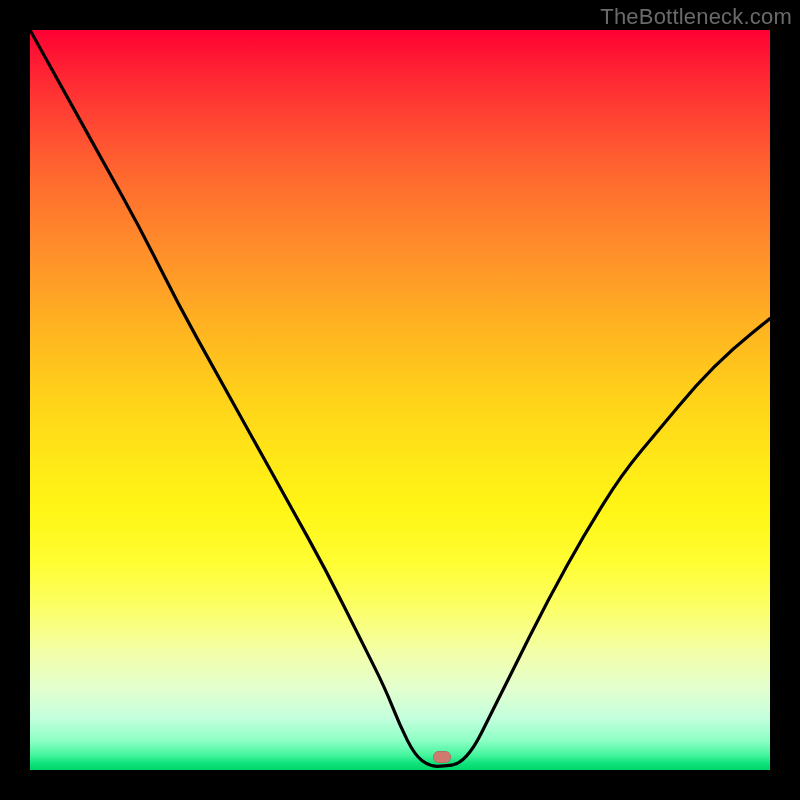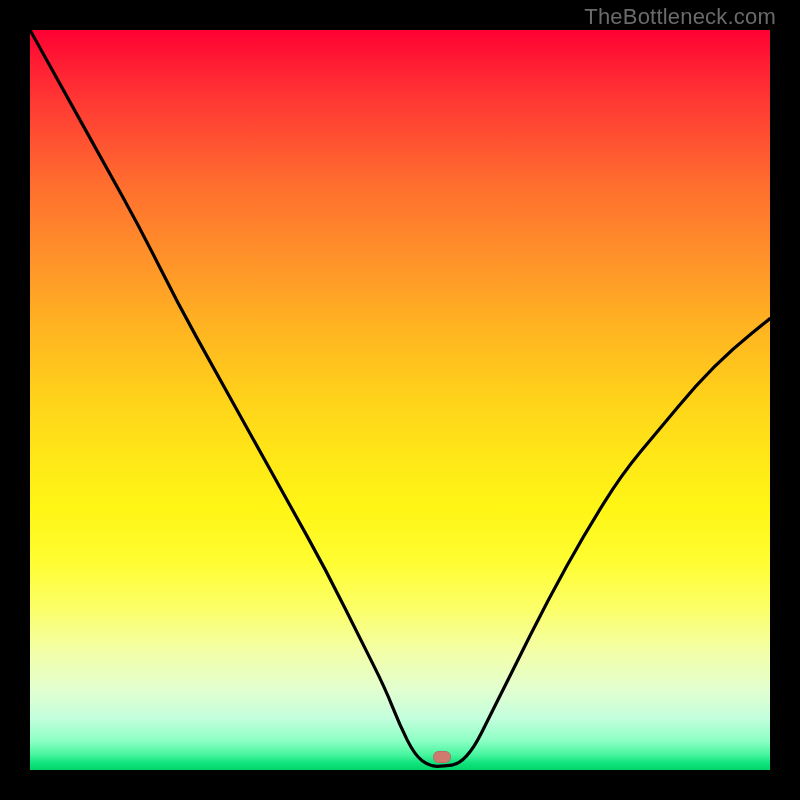--- a/index.html
+++ b/index.html
@@ -61,21 +61,21 @@
     width: 18px;
     height: 12px;
     border-radius: 6px;
     background: #cf7a6e;
     transform: translate(-50%, -50%);
     box-shadow: 0 0 0 0.5px rgba(0,0,0,0.2) inset;
   }
   .watermark {
     position: absolute;
     top: 4px;
-    right: 24px;
+    right: 8px;
     color: #6a6a6a;
     font-size: 22px;
     letter-spacing: 0.2px;
     font-weight: 400;
     user-select: none;
   }
 </style>
 </head>
 <body>
 

